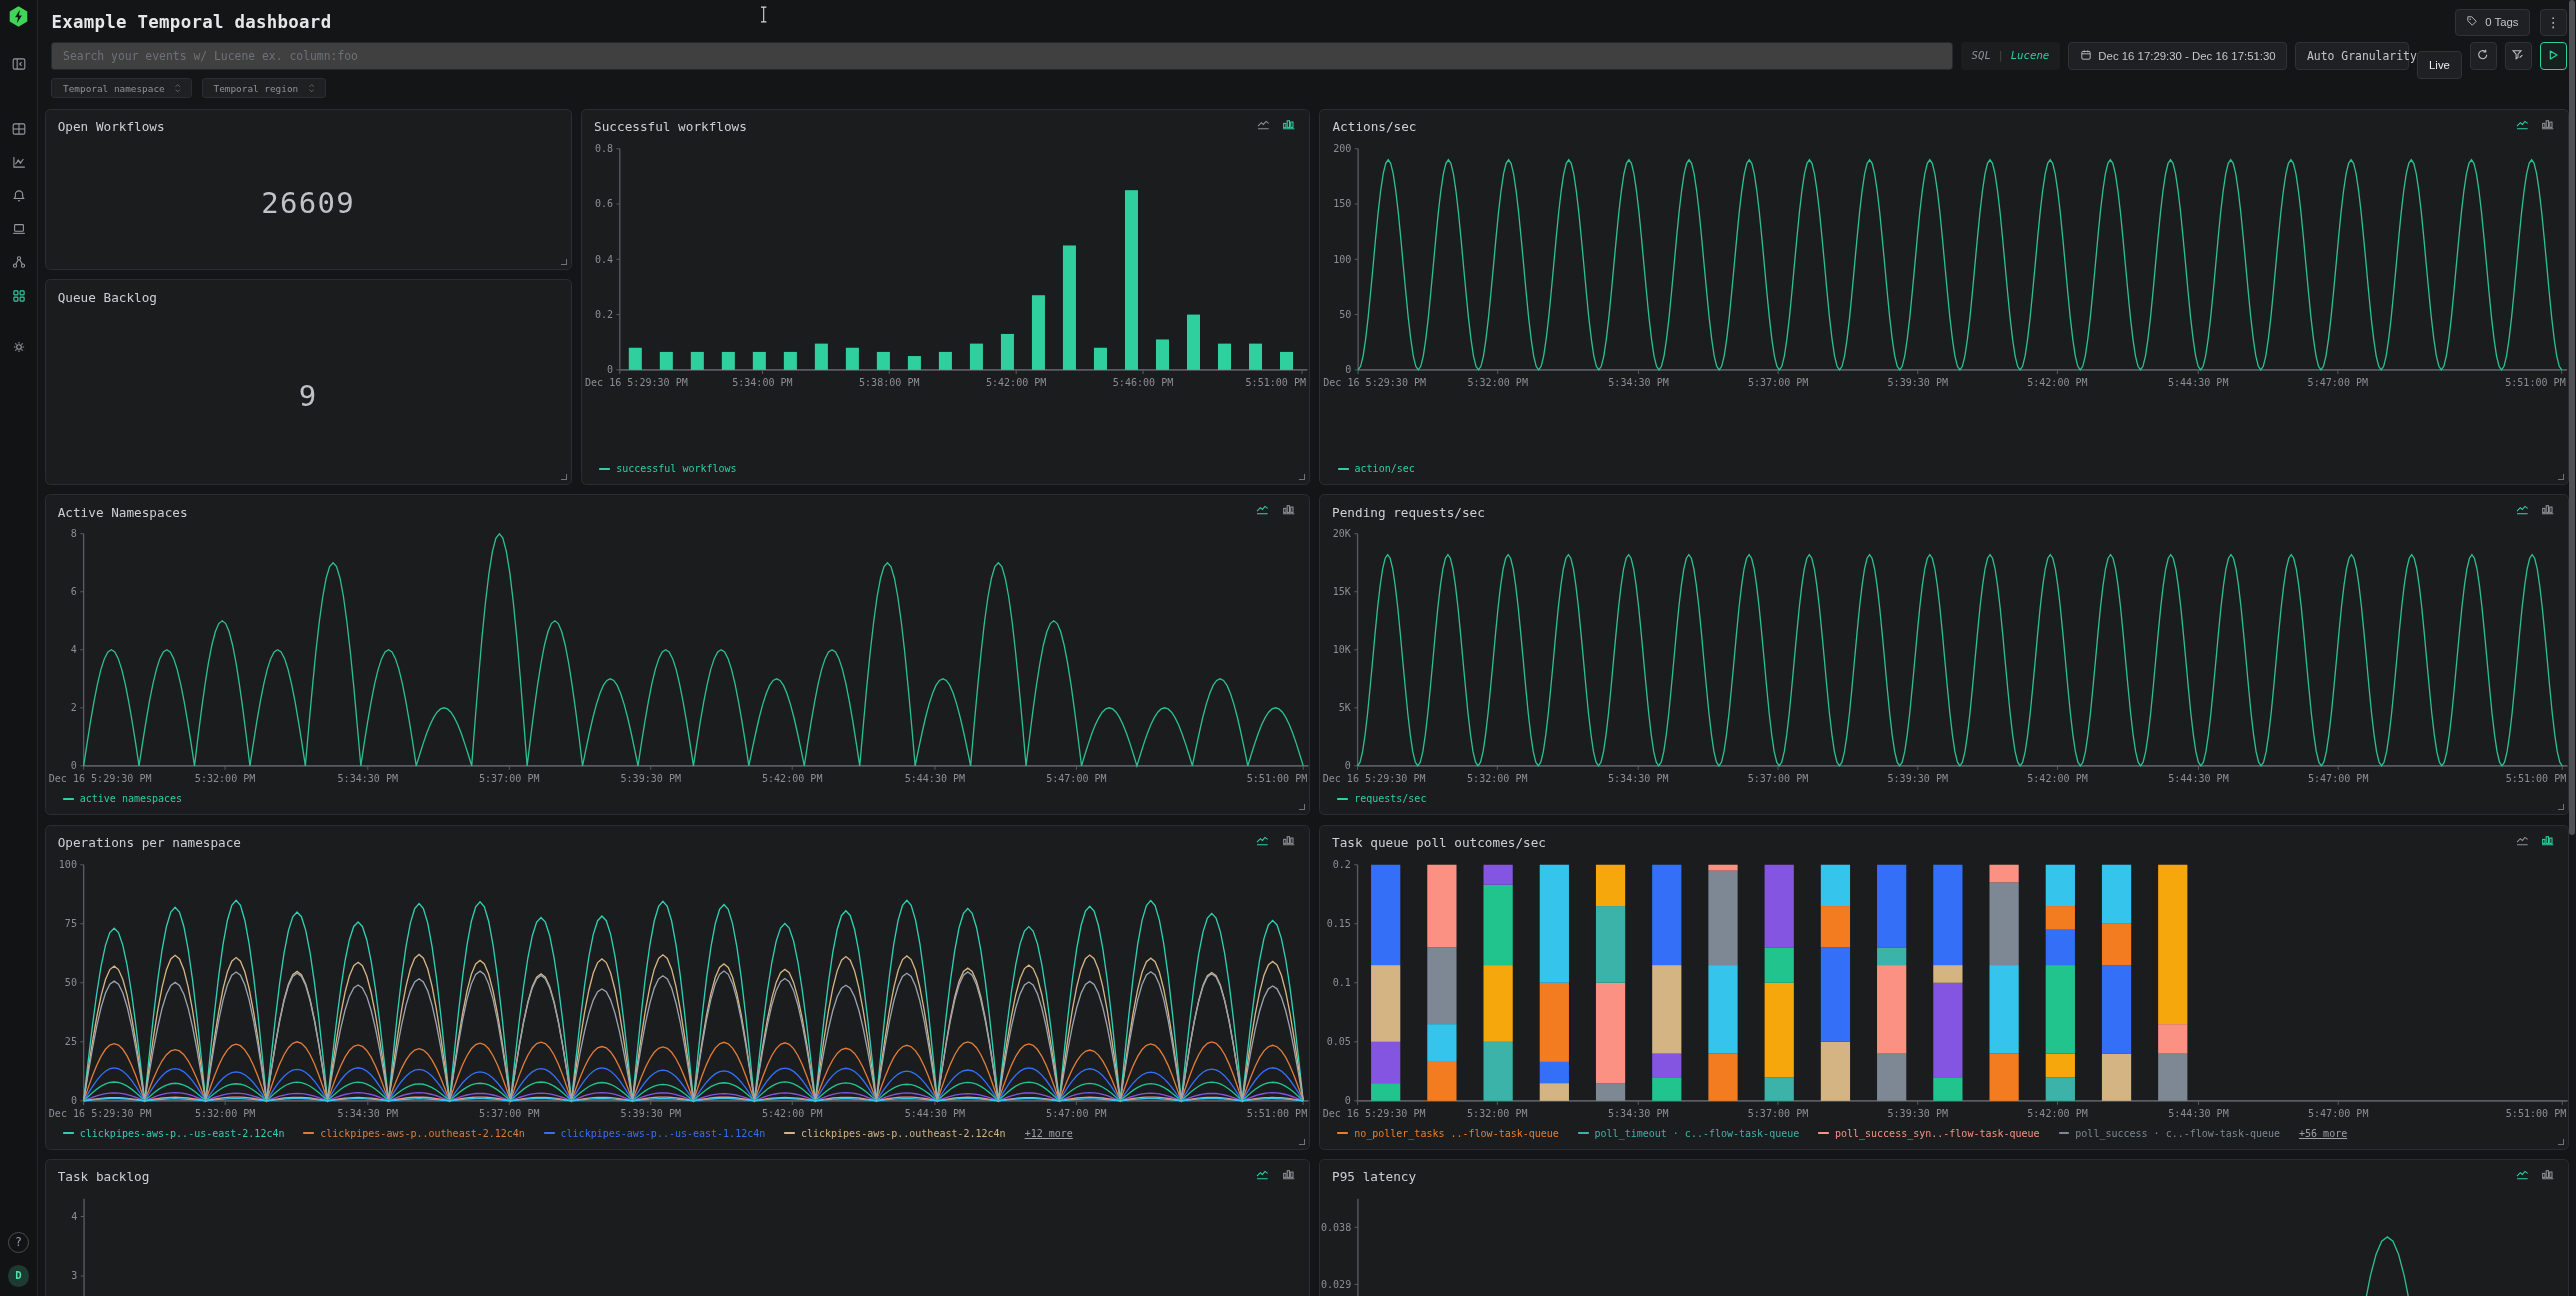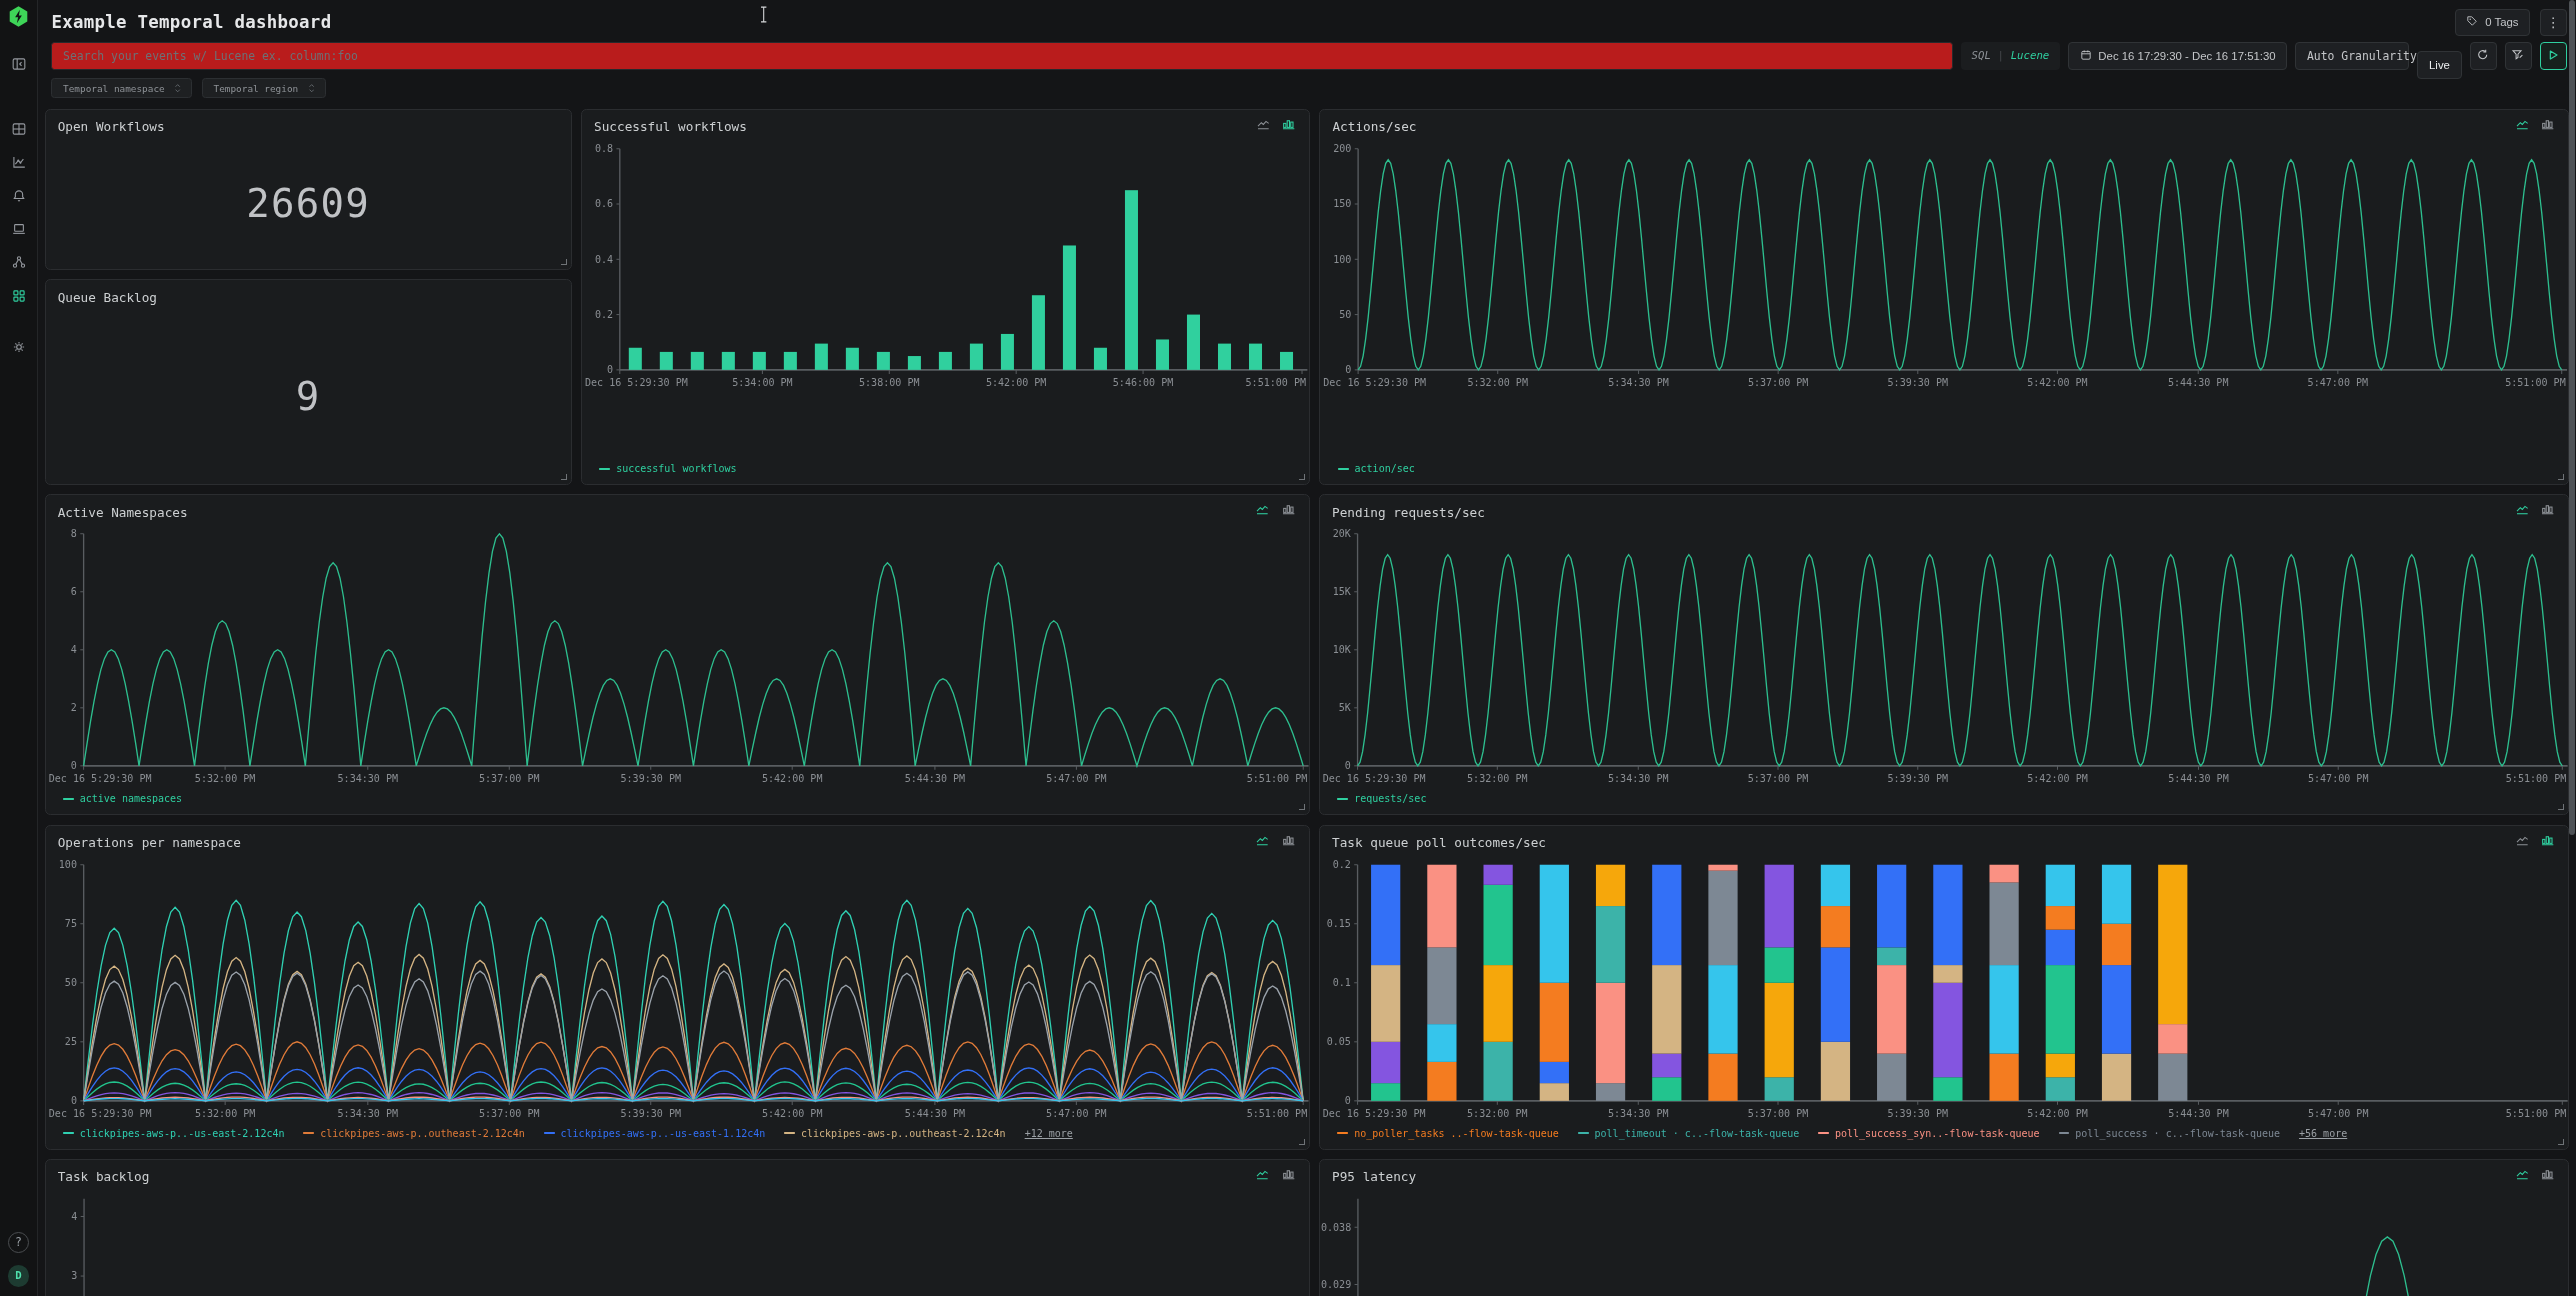--- a/index.html
+++ b/index.html
@@ -29,21 +29,21 @@
   .page-title { font-size:17.4px; color:#e6e7e9; letter-spacing:0.3px; }
   .titlebar-right { margin-left:auto; display:flex; gap:9.4px; }
   .chip {
     background:#1e2023; border:0.7px solid #303336; border-radius:4px;
     color:#c4c6c9; font-size:11.4px; display:flex; align-items:center; gap:6.7px;
     padding:0 10.7px; height:27px; cursor:pointer; white-space:nowrap;
   }
   .chip.square { width:27px; justify-content:center; padding:0; }
   .searchrow { display:flex; align-items:center; gap:8px; padding:6.7px 9.4px 0 13.4px; height:35px; }
   .search-input {
-    flex:1; height:28px; background:#b91c1c; border:0.7px solid #27292c; border-radius:3.4px;
+    flex:1; height:28px; background:#404040; border:0.7px solid #27292c; border-radius:3.4px;
     color:#d2d4d6; font-size:11.4px; padding:0 10.7px;
     font-family:"DejaVu Sans Mono","Liberation Mono",monospace;
   }
   .search-input::placeholder { color:#6d7176; }
   .mode-chip { background:#1b1d1f; border:none; font-size:10.7px; height:28px;font-style:italic; }
   .mode-chip .sep { color:#45484c; }
   .mode-chip .lucene { color:#2fd0a0; }
   .ctl { height:28px; font-size:11.4px; }
   .live-btn { font-weight:normal; color:#eceeef;margin-top:19px; }
   .play-btn { border:1.3px solid #2fd0a0; background:#16211d; }
@@ -57,21 +57,21 @@
   .col-stats { display:grid; grid-template-rows:161px 1fr; gap:9.4px; }
   .row2 { grid-template-columns:1265px 1fr; height:321px; }
   .row3 { grid-template-columns:1265px 1fr; height:325px; }
   .row4 { grid-template-columns:1265px 1fr; height:416px; }
   .panel {
     background:#1a1c1e; border:0.7px solid #2b2d30; border-radius:5.4px;
     position:relative; display:flex; flex-direction:column; overflow:hidden;
   }
   .ptitle { font-size:12.7px; color:#cdd0d2; padding:9.4px 12px 1.3px 12px; height:28px; }
   .stat-value { flex:1; display:flex; align-items:center; justify-content:center;
-    font-size:39px; color:#c0c2c5; letter-spacing:1.3px; }
+    font-size:29px; color:#c0c2c5; letter-spacing:1.3px; }
   .chart-wrap { flex:1; position:relative; }
   .chart-wrap svg { position:absolute; inset:0; }
   .legend { height:24px; display:flex; align-items:center; gap:19px; padding:0 12px 6.7px 17.4px; font-size:10px; white-space:nowrap; }
   .legend .item { display:flex; align-items:center; gap:6px; }
   .legend .dash { width:10.7px; height:2px; border-radius:0.7px; display:inline-block; }
   .legend .more { color:#9ba0a5; text-decoration:underline; cursor:pointer; }
   .toggles { position:absolute; top:8px; right:12px; display:flex; gap:9.4px; z-index:2; }
   .toggles .tog { cursor:pointer; color:#8d9196; }
   .toggles .tog.active { color:#2fd0a0; }
   .resize-handle { position:absolute; right:4px; bottom:4px; width:6px; height:6px;

